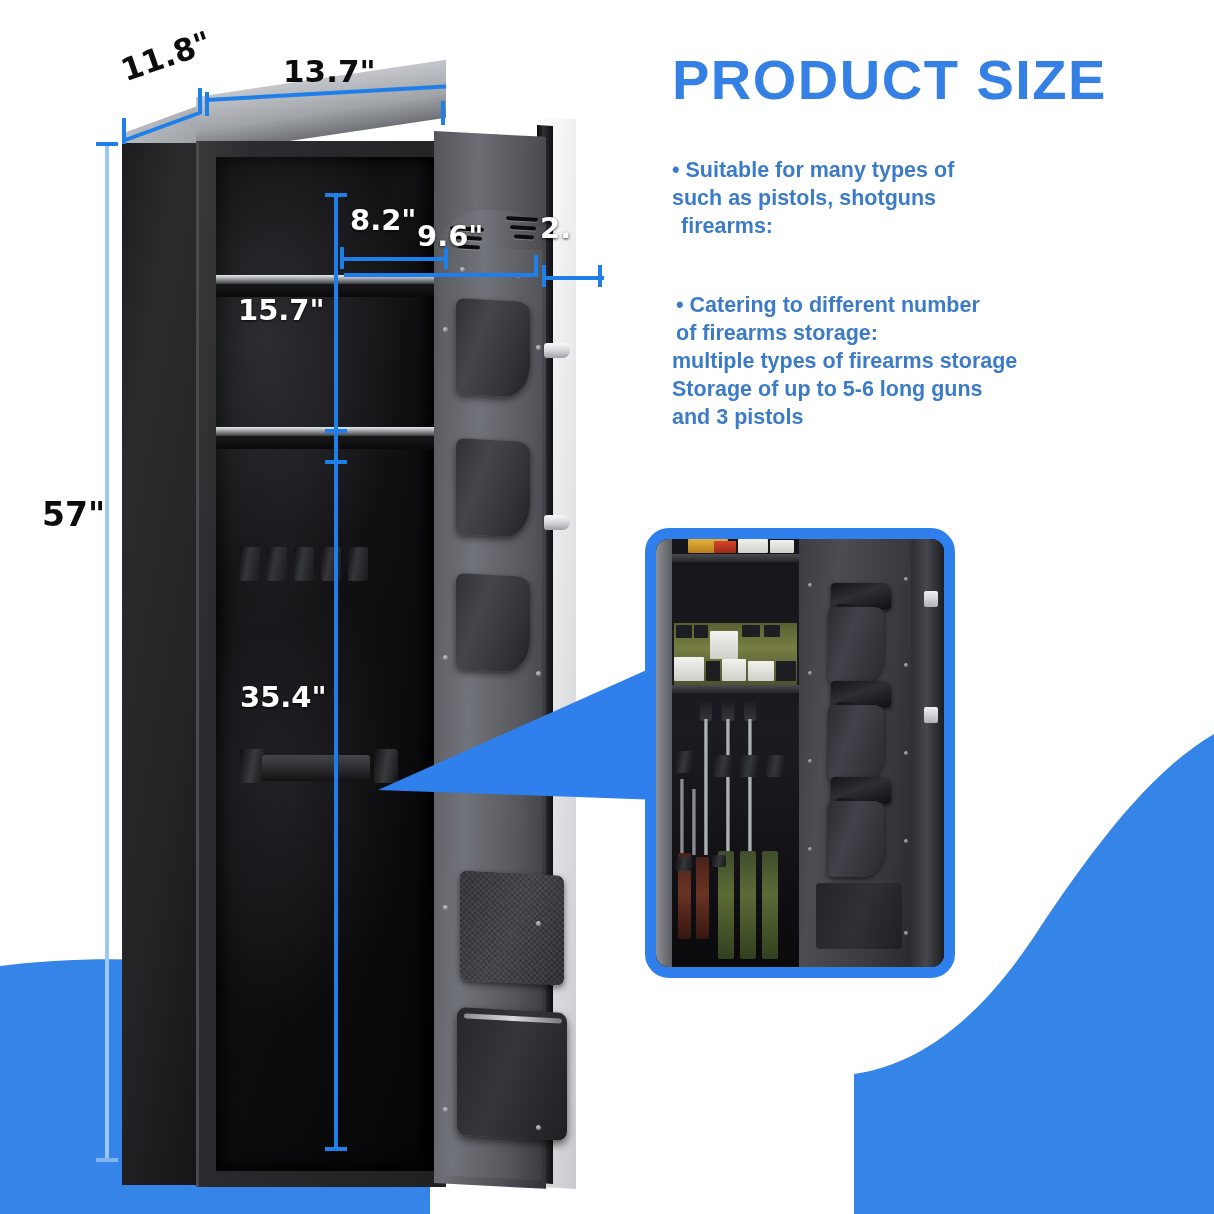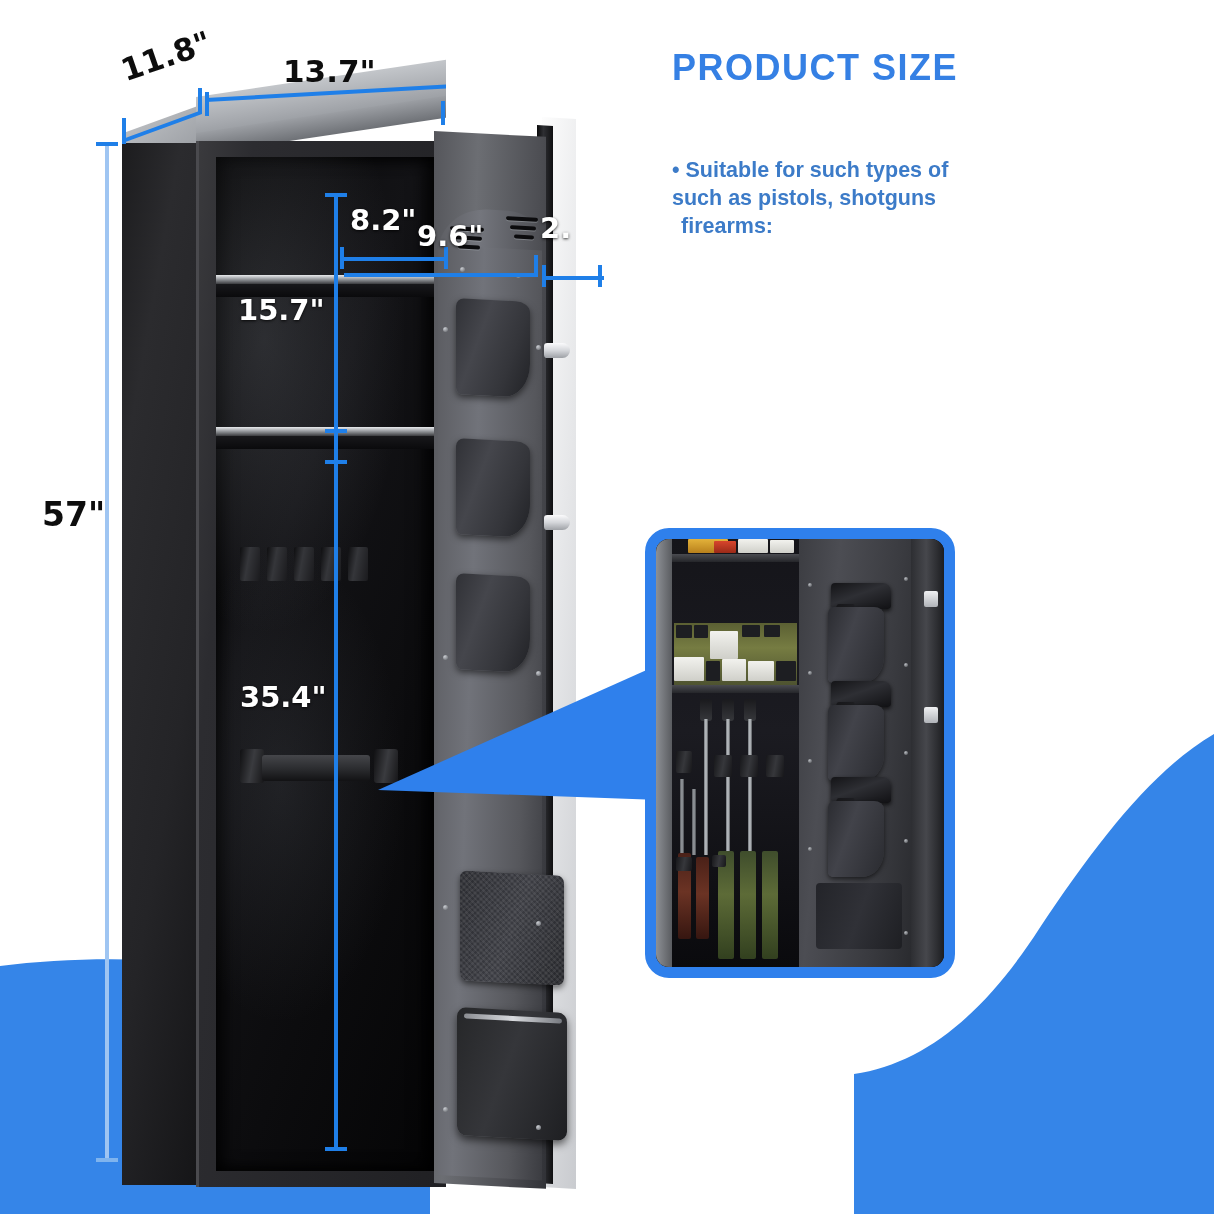--- a/index.html
+++ b/index.html
@@ -17,21 +17,21 @@
     overflow: hidden; pointer-events: none;
   }
   .wave-left {
     position: absolute; left: 0; bottom: 0; width: 430px; height: 300px;
     overflow: hidden; pointer-events: none;
   }
 
   
   .title {
     position: absolute; left: 672px; top: 47px;
-    font-size: 36px; font-weight: bold; letter-spacing: 1.5px;
+    font-size: 56px; font-weight: bold; letter-spacing: 1.5px;
     color: #3580E4; white-space: nowrap;
   }
   .copy-block { position: absolute; color: #3C7BC8; font-weight: bold; }
   .copy-block .ln { white-space: nowrap; line-height: 1.30; }
   #copy1 { left: 672px; top: 157px; font-size: 21.5px; }
   #copy2 { left: 672px; top: 292px; font-size: 21.5px; }
   .ind1 { padding-left: 9px; }
   .ind2 { padding-left: 4px; }
 
   
@@ -268,25 +268,32 @@
   </div>
   <div class="wave-left">
     <svg width="430" height="300" viewBox="0 0 430 300" xmlns="http://www.w3.org/2000/svg">
       <path d="M0,52 C90,40 200,44 300,62 C360,72 400,78 430,80 L430,300 L0,300 Z" fill="#3585E8"></path>
     </svg>
   </div>
 
   <div class="title">PRODUCT SIZE</div>
 
   <div class="copy-block" id="copy1">
-    <div class="ln">• Suitable for such types of</div>
+    <div class="ln">• Suitable for many types of</div>
     <div class="ln">such as pistols, shotguns</div>
     <div class="ln ind1">firearms:</div>
   </div>
 
+  <div class="copy-block" id="copy2">
+    <div class="ln ind2">• Catering to different number</div>
+    <div class="ln ind2">of firearms storage:</div>
+    <div class="ln">multiple types of firearms storage</div>
+    <div class="ln">Storage of up to 5-6 long guns</div>
+    <div class="ln">and 3 pistols</div>
+  </div>
 
   <div id="safe-art">
 
     <div class="cab-side-top"></div>
     <div class="cab-side"></div>
     <div class="cab-top"></div>
     <div class="cab-top-front"></div>
     <div class="cab-front"></div>
     <div class="cab-cavity"></div>
     <div class="cavity-glow"></div>

